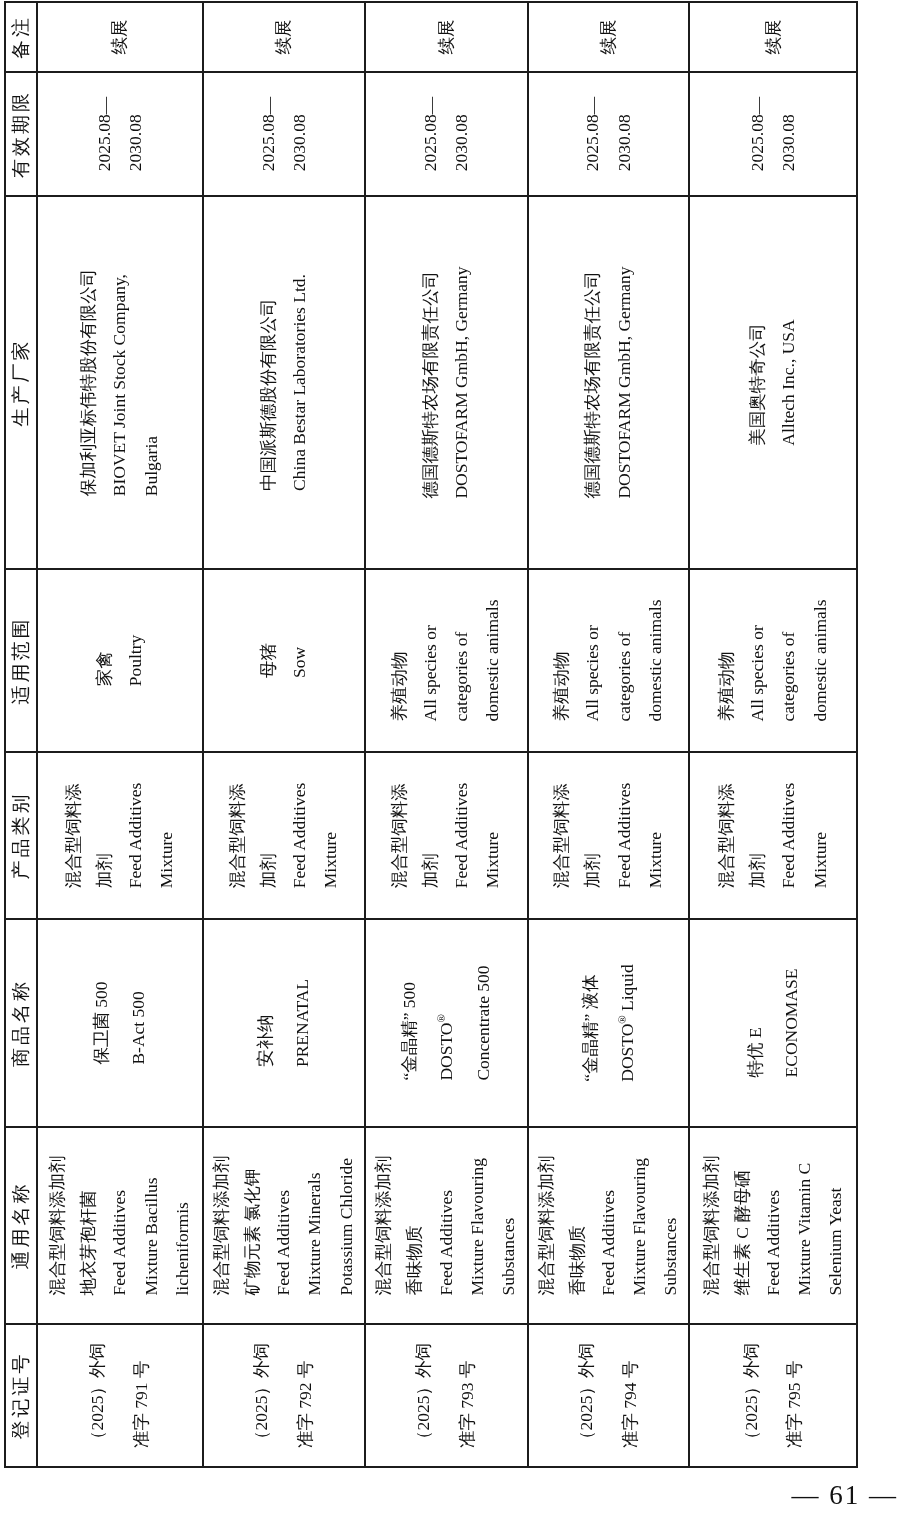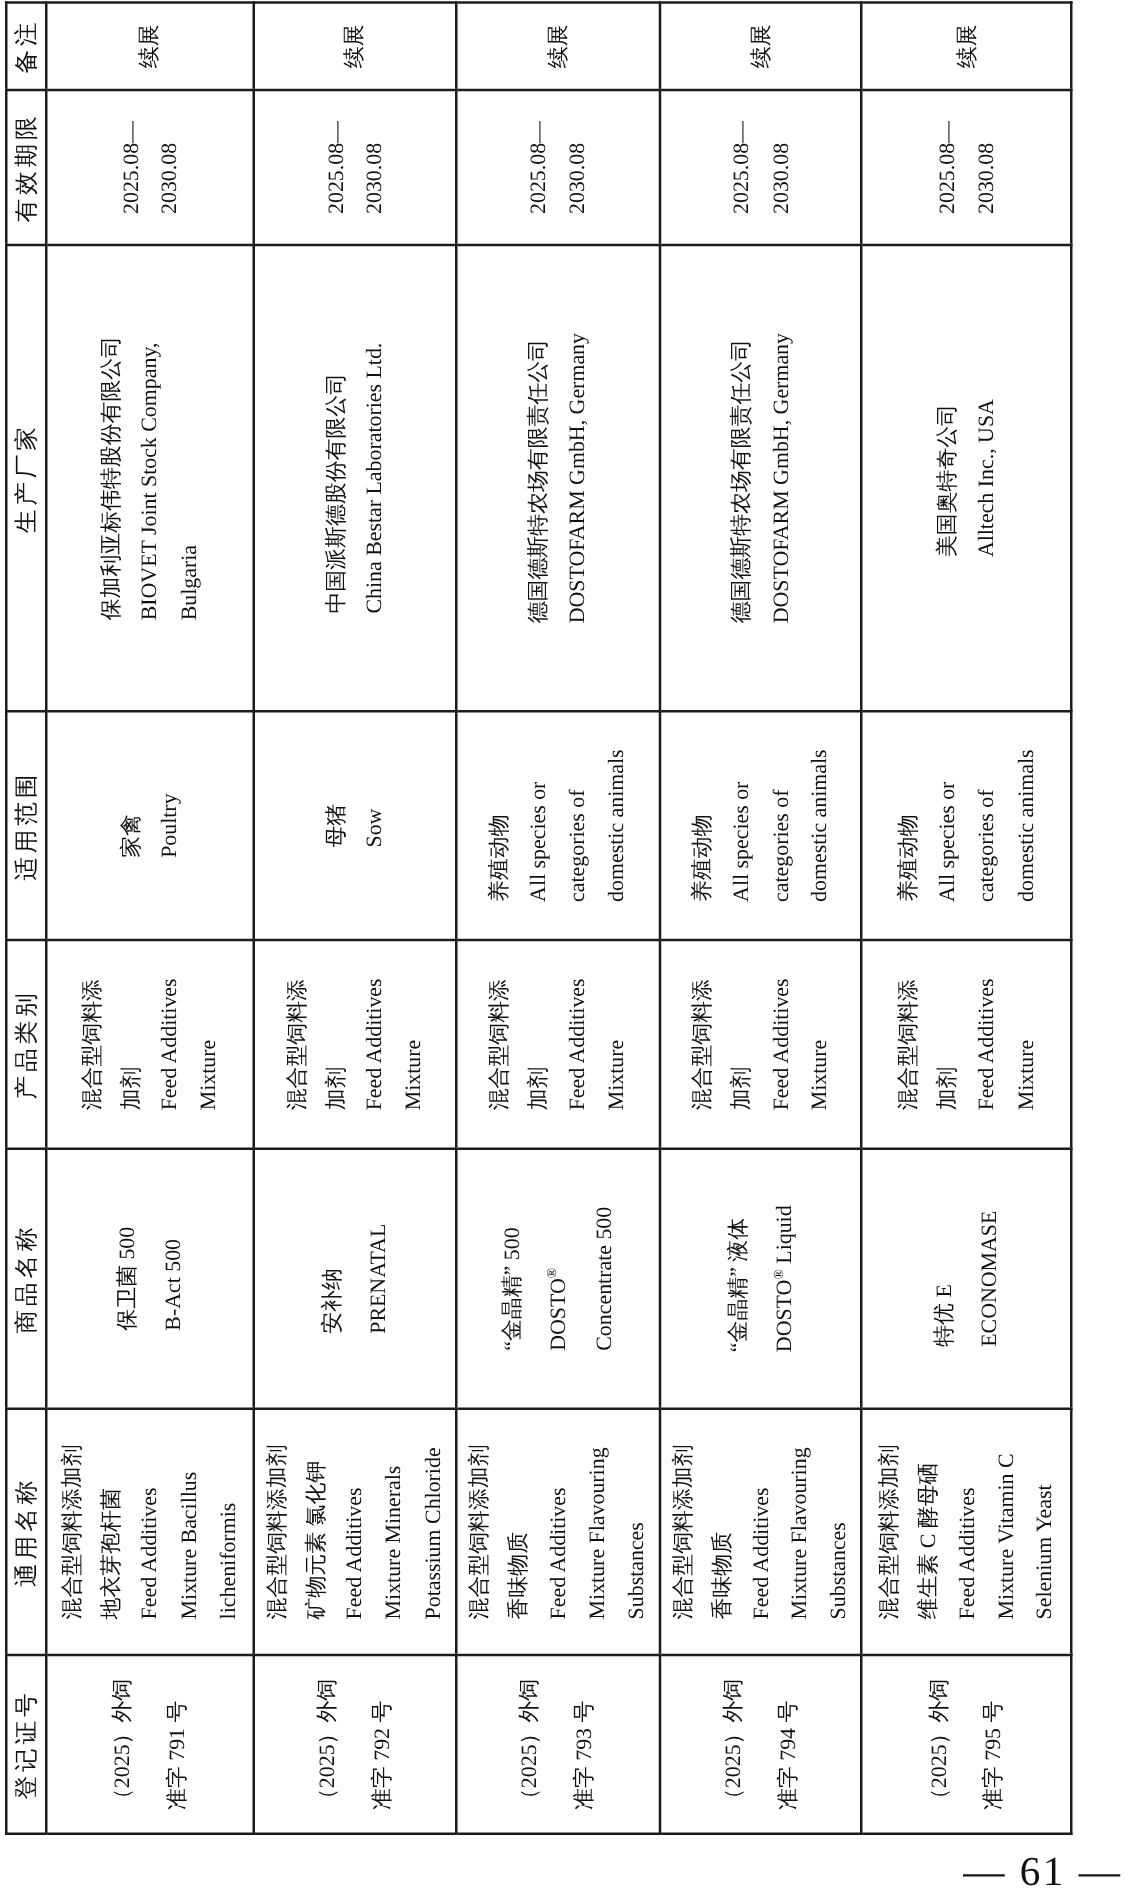--- a/index.html
+++ b/index.html
@@ -33,21 +33,21 @@
     display:block;width:max-content;max-width:100%;
     margin:0 auto;text-align:left;
   }
   .line{white-space:nowrap;line-height:1.78;}
   td[data-name="cell-registration_no"] .line{line-height:2.5;}
   td[data-name="cell-trade_name"] .line{line-height:2.1;}
   td[data-name="cell-remarks"] .line{line-height:1.9;}
   sup{font-size:11px;line-height:0;}
   .page-number{
     position:absolute;top:1480px;right:2px;
-    font-size:33px;letter-spacing:2px;white-space:nowrap;
+    font-size:27px;letter-spacing:2px;white-space:nowrap;
   }
 </style>
 </head>
 <body>
 
 <div class="page" data-name="document-page">
   <div class="rotor" data-name="rotated-table-container">
     <table class="reg" data-name="registration-table">
       <colgroup>
         <col style="width:143px">

